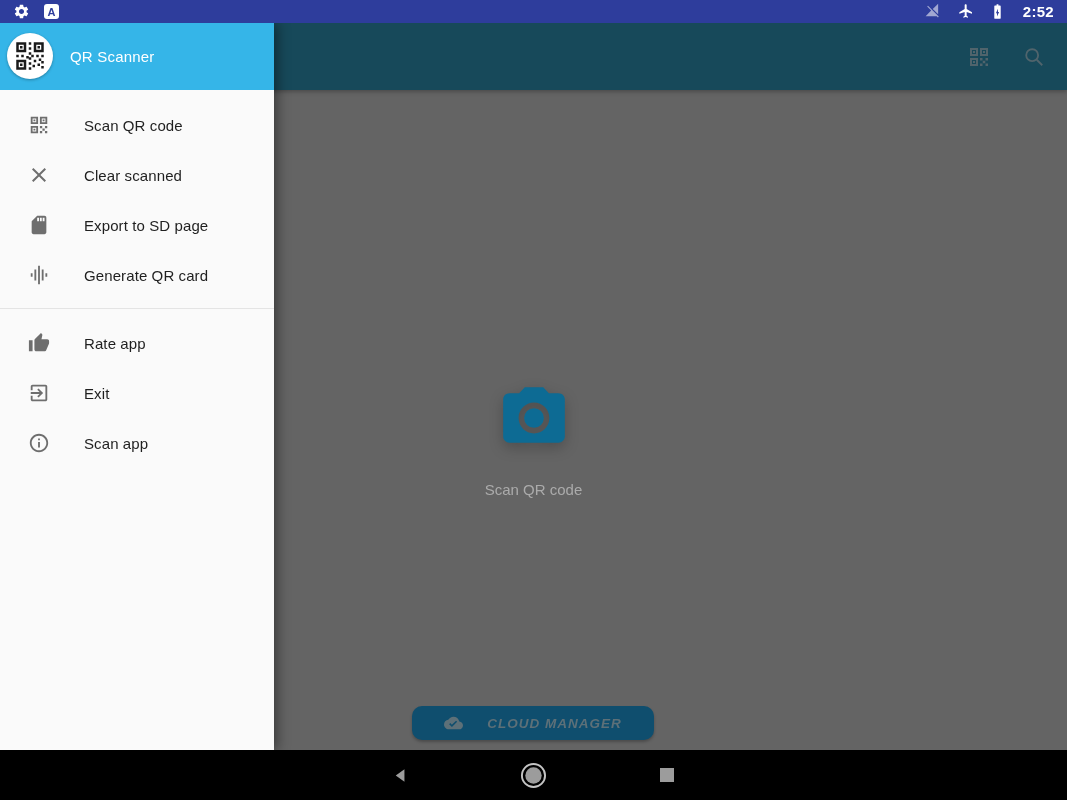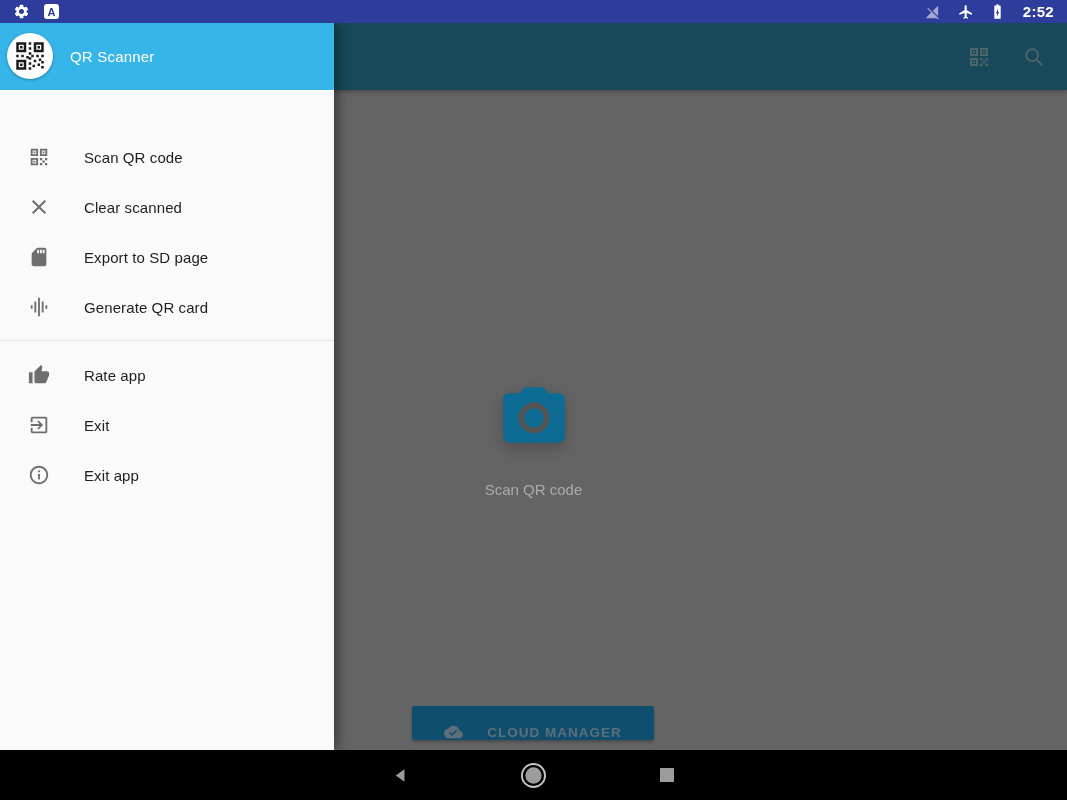--- a/index.html
+++ b/index.html
@@ -4,45 +4,45 @@
 <style>
   * { margin:0; padding:0; box-sizing:border-box; }
   html,body { background:#222; }
   body { font-family:"Liberation Sans", sans-serif; }
   .screen{ position:relative; width:1067px; height:800px; overflow:hidden; background:#646464; margin:0 auto; }
 
   
   .status-bar{ position:absolute; top:0; left:0; width:100%; height:23px; background:#2e3d9c; z-index:40;
     display:flex; align-items:center; justify-content:space-between; padding:0 13px; }
   .sb-left{ display:flex; align-items:center; gap:14px; }
-  .sb-right{ display:flex; align-items:flex-end; gap:18px; }
+  .sb-right{ display:flex; align-items:flex-start; gap:18px; }
   .sb-icon{ display:flex; align-items:center; }
   .a-badge{ width:15px; height:15px; background:#fff; border-radius:3px; color:#2e3d9c;
     font-size:11px; font-weight:bold; display:flex; align-items:center; justify-content:center; }
   .sb-time{ color:#fff; font-size:15px; font-weight:bold; letter-spacing:.3px; margin-left:2px; }
 
   
   .app-bar{ position:absolute; top:23px; left:0; width:100%; height:67px; background:#17495a; z-index:5;
     box-shadow:0 2px 4px rgba(0,0,0,.25); }
   .ab-actions{ position:absolute; right:0; top:0; height:67px; display:flex; align-items:center; gap:32px; padding-right:22px; }
   .ab-icon{ color:#50646c; display:flex; align-items:center; cursor:pointer; }
 
   
   .content{ position:absolute; inset:0; z-index:1; }
   .scan-cta{ position:absolute; left:0; right:0; top:381px; display:flex; flex-direction:column; align-items:center; }
   .camera-wrap{ width:76px; height:74px; filter:drop-shadow(0 5px 7px rgba(0,0,0,.22)); }
   .scan-label{ margin-top:26px; color:#ababab; font-size:15px; }
   .cloud-btn{ position:absolute; left:412px; top:706px; width:242px; height:34px; background:#0f4e6e;
-    border:none; border-radius:2px; display:flex; align-items:flex-end; justify-content:center; gap:24px;
+    border:none; border-radius:10px; display:flex; align-items:center; justify-content:center; gap:24px;
     color:#5d7078; font-family:inherit; font-size:13.5px; font-weight:bold; letter-spacing:1px; cursor:pointer;
-    box-shadow:0 2px 3px rgba(0,0,0,.25); }
-
-  
-  .drawer{ position:absolute; left:0; top:23px; width:334px; height:727px; z-index:20; background:#fafafa;
-    box-shadow:3px 0 12px rgba(0,0,0,.45); display:flex; flex-direction:column;gap:32px; }
+    box-shadow:0 2px 3px rgba(0,0,0,.25);font-style:italic; }
+
+  
+  .drawer{ position:absolute; left:0; top:23px; width:274px; height:727px; z-index:20; background:#fafafa;
+    box-shadow:3px 0 12px rgba(0,0,0,.45); display:flex; flex-direction:column; }
   .drawer-header{ height:67px; background:#35b5e8; flex:0 0 auto; position:relative; }
   .logo-circle{ position:absolute; left:7px; top:10px; width:46px; height:46px; border-radius:50%;
     background:#fff; box-shadow:0 1px 3px rgba(0,0,0,.3); display:flex; align-items:center; justify-content:center; }
   .drawer-title{ position:absolute; left:70px; top:0; height:67px; display:flex; align-items:center;
     color:#fff; font-size:15px; font-weight:500; letter-spacing:.2px; }
   .drawer-body{ padding-top:10px; flex:1; overflow:hidden; }
   .ditem{ height:50px; display:flex; align-items:center; cursor:pointer; }
   .dicon{ width:24px; height:24px; margin-left:27px; color:#6e6e6e; flex:0 0 auto; display:flex; align-items:center; justify-content:center; }
   .dlabel{ margin-left:33px; color:#1f1f1f; font-size:15px; font-weight:500; letter-spacing:.1px; }
   .divider{ height:1px; background:#e4e4e4; margin:8px 0 9px 0; }
@@ -193,21 +193,21 @@
             </svg>
         </span>
         <span class="dlabel">Exit</span>
       </div>
       <div class="ditem">
         <span class="dicon">
           <svg width="22" height="22" viewBox="0 0 24 24" fill="currentColor">
               <path d="M11 7h2v2h-2zm0 4h2v6h-2zm1-9C6.48 2 2 6.48 2 12s4.48 10 10 10 10-4.48 10-10S17.52 2 12 2zm0 18c-4.41 0-8-3.59-8-8s3.59-8 8-8 8 3.59 8 8-3.59 8-8 8z"></path>
             </svg>
         </span>
-        <span class="dlabel">Exit app</span>
+        <span class="dlabel">Scan app</span>
       </div>
     </div>
   </div>
 
   <div class="nav-bar">
     <div class="nav-btn nav-back">
       <svg width="19" height="19" viewBox="0 0 24 24">
           <path fill="#9c9c9c" d="M17 4L6 12l11 8z"></path>
         </svg>
     </div>

